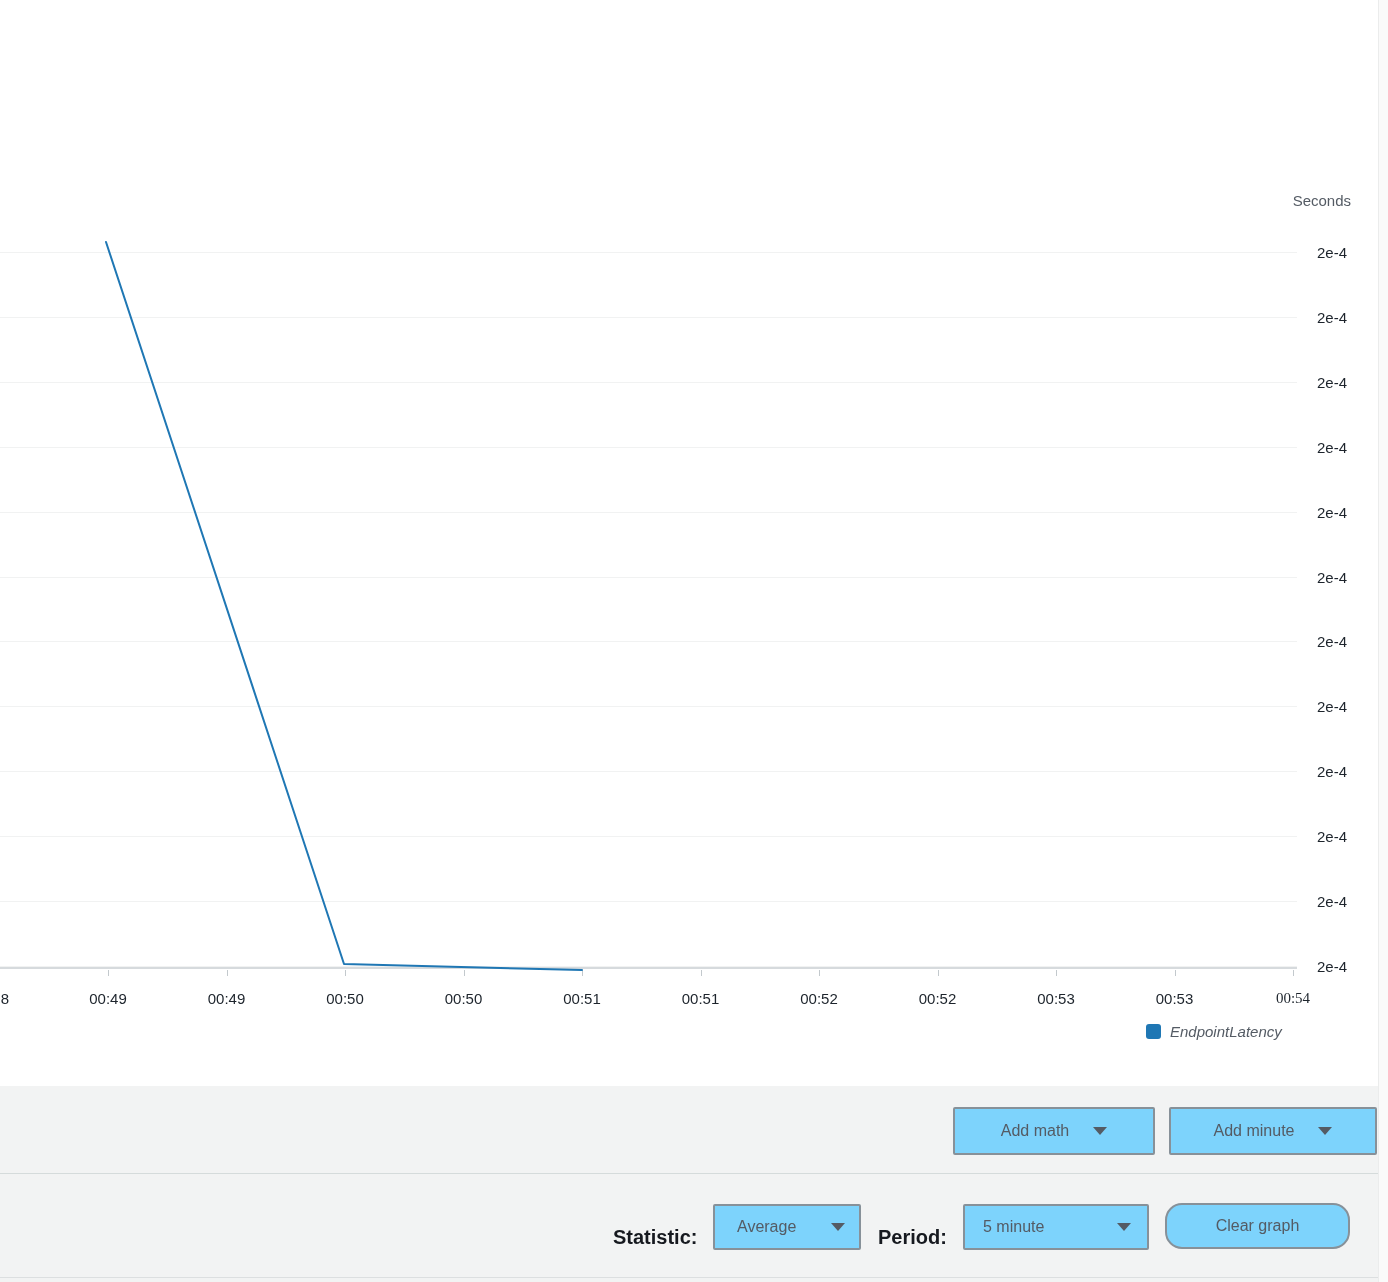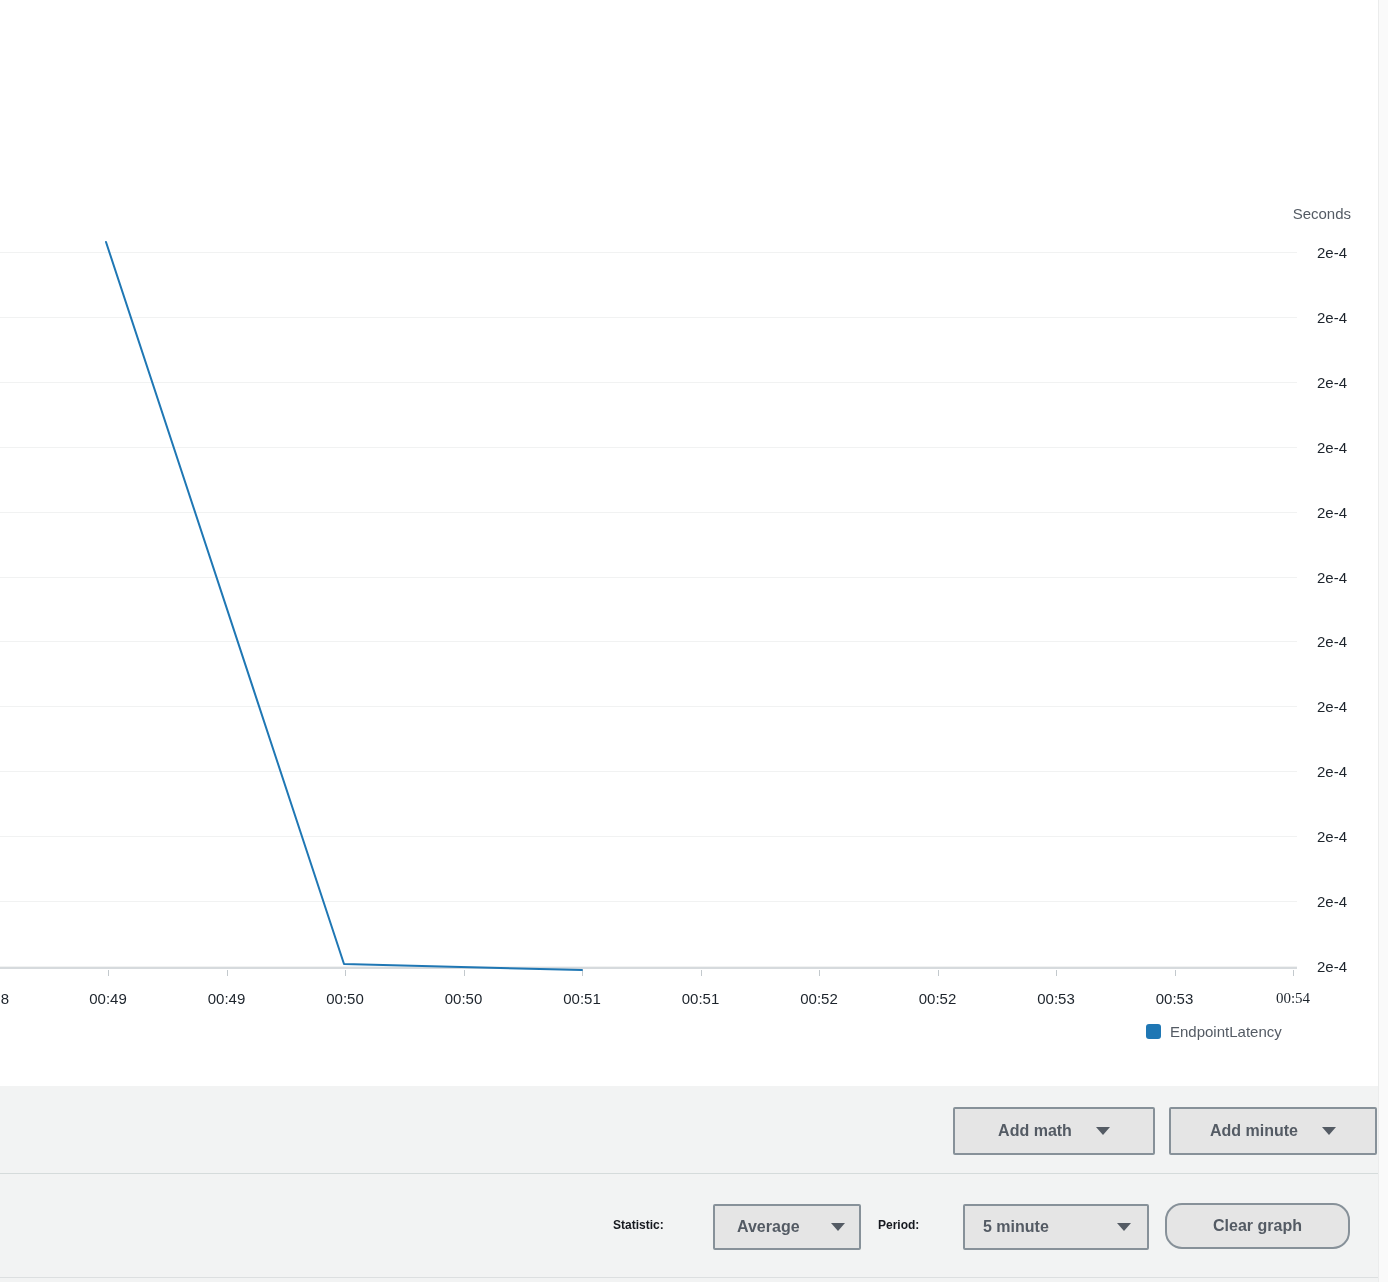--- a/index.html
+++ b/index.html
@@ -20,52 +20,52 @@
   .custom-link { color:#0073bb; }
   .cal-icon { position:absolute; left:573px; top:12px; width:24px; height:24px; cursor:pointer; }
   .seg-divider { position:absolute; left:612px; top:0; width:2px; height:46px; background:#879199; }
   .tz-area {
     position:absolute; left:614px; top:0; width:194px; height:46px;
     display:flex; align-items:center; justify-content:space-between;
     padding:0 16px 0 18px; cursor:pointer;
   }
   .tz-area .lbl { font-size:16px; font-weight:700; color:#16191f; }
   .btn {
-    position:absolute; background:#e5e5e5; border:2px solid #879199; border-radius:2px;
+    position:absolute; background:#7dd3fc; border:2px solid #879199; border-radius:2px;
     display:flex; align-items:center; justify-content:center; gap:24px;
-    color:#545b64; font-weight:700; font-size:16px; cursor:pointer;
+    color:#545b64; font-weight:400; font-size:16px; cursor:pointer;
   }
   .btn-actions { left:838px; top:24px; width:173px; height:46px; }
   .btn-line    { left:1022px; top:24px; width:184px; height:46px; justify-content:space-between; padding:0 14px 0 16px; color:#16191f; }
   .btn-refresh { left:1219px; top:24px; width:77px; height:48px; border-radius:2px 0 0 2px; }
   .btn-caret   { left:1297px; top:24px; width:76px; height:48px; border-radius:0 2px 2px 0; }
   .caret {
     width:0; height:0; border-left:7px solid transparent; border-right:7px solid transparent;
     border-top:8px solid #545b64; flex:none;
   }
   
   #chart { position:absolute; left:0; top:0; width:1388px; height:1086px; background:#fff; }
   .gridline { position:absolute; left:0; width:1297px; height:1px; background:#f1f2f2; }
   .ylab { position:absolute; right:41px; transform:translateY(-50%); font-size:15px; color:#1d242c; }
-  .unit-label { position:absolute; right:37px; top:192px; font-size:15px; color:#545b64;margin-top:13px; }
+  .unit-label { position:absolute; right:37px; top:192px; font-size:15px; color:#545b64; }
   .axis-line { position:absolute; left:0; top:967px; width:1297px; height:2px; background:#d6dadd; }
   .xtick { position:absolute; top:970px; width:1px; height:6px; background:#c3c9cd; }
   .xlab { position:absolute; top:990px; transform:translateX(-50%); font-size:15px; color:#1d242c; white-space:nowrap; }
   #line-svg { position:absolute; left:0; top:0; width:1388px; height:1086px; pointer-events:none; }
   .legend { position:absolute; left:1146px; top:1023px; display:flex; align-items:center; gap:9px; cursor:pointer; }
   .legend-swatch { width:15px; height:15px; border-radius:3px; background:#1f77b4; flex:none; }
-  .legend-label { font-size:15px; color:#545b64; }
+  .legend-label { font-size:15px; color:#545b64;font-style:italic; }
   
   .band1 { position:absolute; left:0; top:1086px; width:1388px; height:87px; background:#f2f3f3; }
   .hdiv  { position:absolute; left:0; top:1173px; width:1388px; height:1px; background:#d5dbdb; }
   .band2 { position:absolute; left:0; top:1174px; width:1388px; height:108px; background:#f2f3f3; }
   .hdiv2 { position:absolute; left:0; top:1277px; width:1388px; height:1px; background:#dcdfe0; }
   .btn-add-math  { left:953px;  top:1107px; width:202px; height:48px; }
   .btn-add-query { left:1169px; top:1107px; width:208px; height:48px; }
-  .flabel { position:absolute; font-size:12px; font-weight:600; color:#16191f; }
+  .flabel { position:absolute; font-size:20px; font-weight:600; color:#16191f;margin-top:8px; }
   .lab-stat   { left:613px; top:1218px; }
   .lab-period { left:878px; top:1218px; }
   .btn-average { left:713px; top:1204px; width:148px; height:46px; justify-content:space-between; padding:0 14px 0 22px; }
   .btn-period  { left:963px; top:1204px; width:186px; height:46px; justify-content:space-between; padding:0 16px 0 18px; }
   .btn-clear   { left:1165px; top:1203px; width:185px; height:46px;border-radius:17px; }
   
   .scrollbar { position:absolute; right:0; top:0; width:10px; height:1282px; background:#fafafa; border-left:1px solid #ebecec; }
 </style>
 </head>
 <body>

